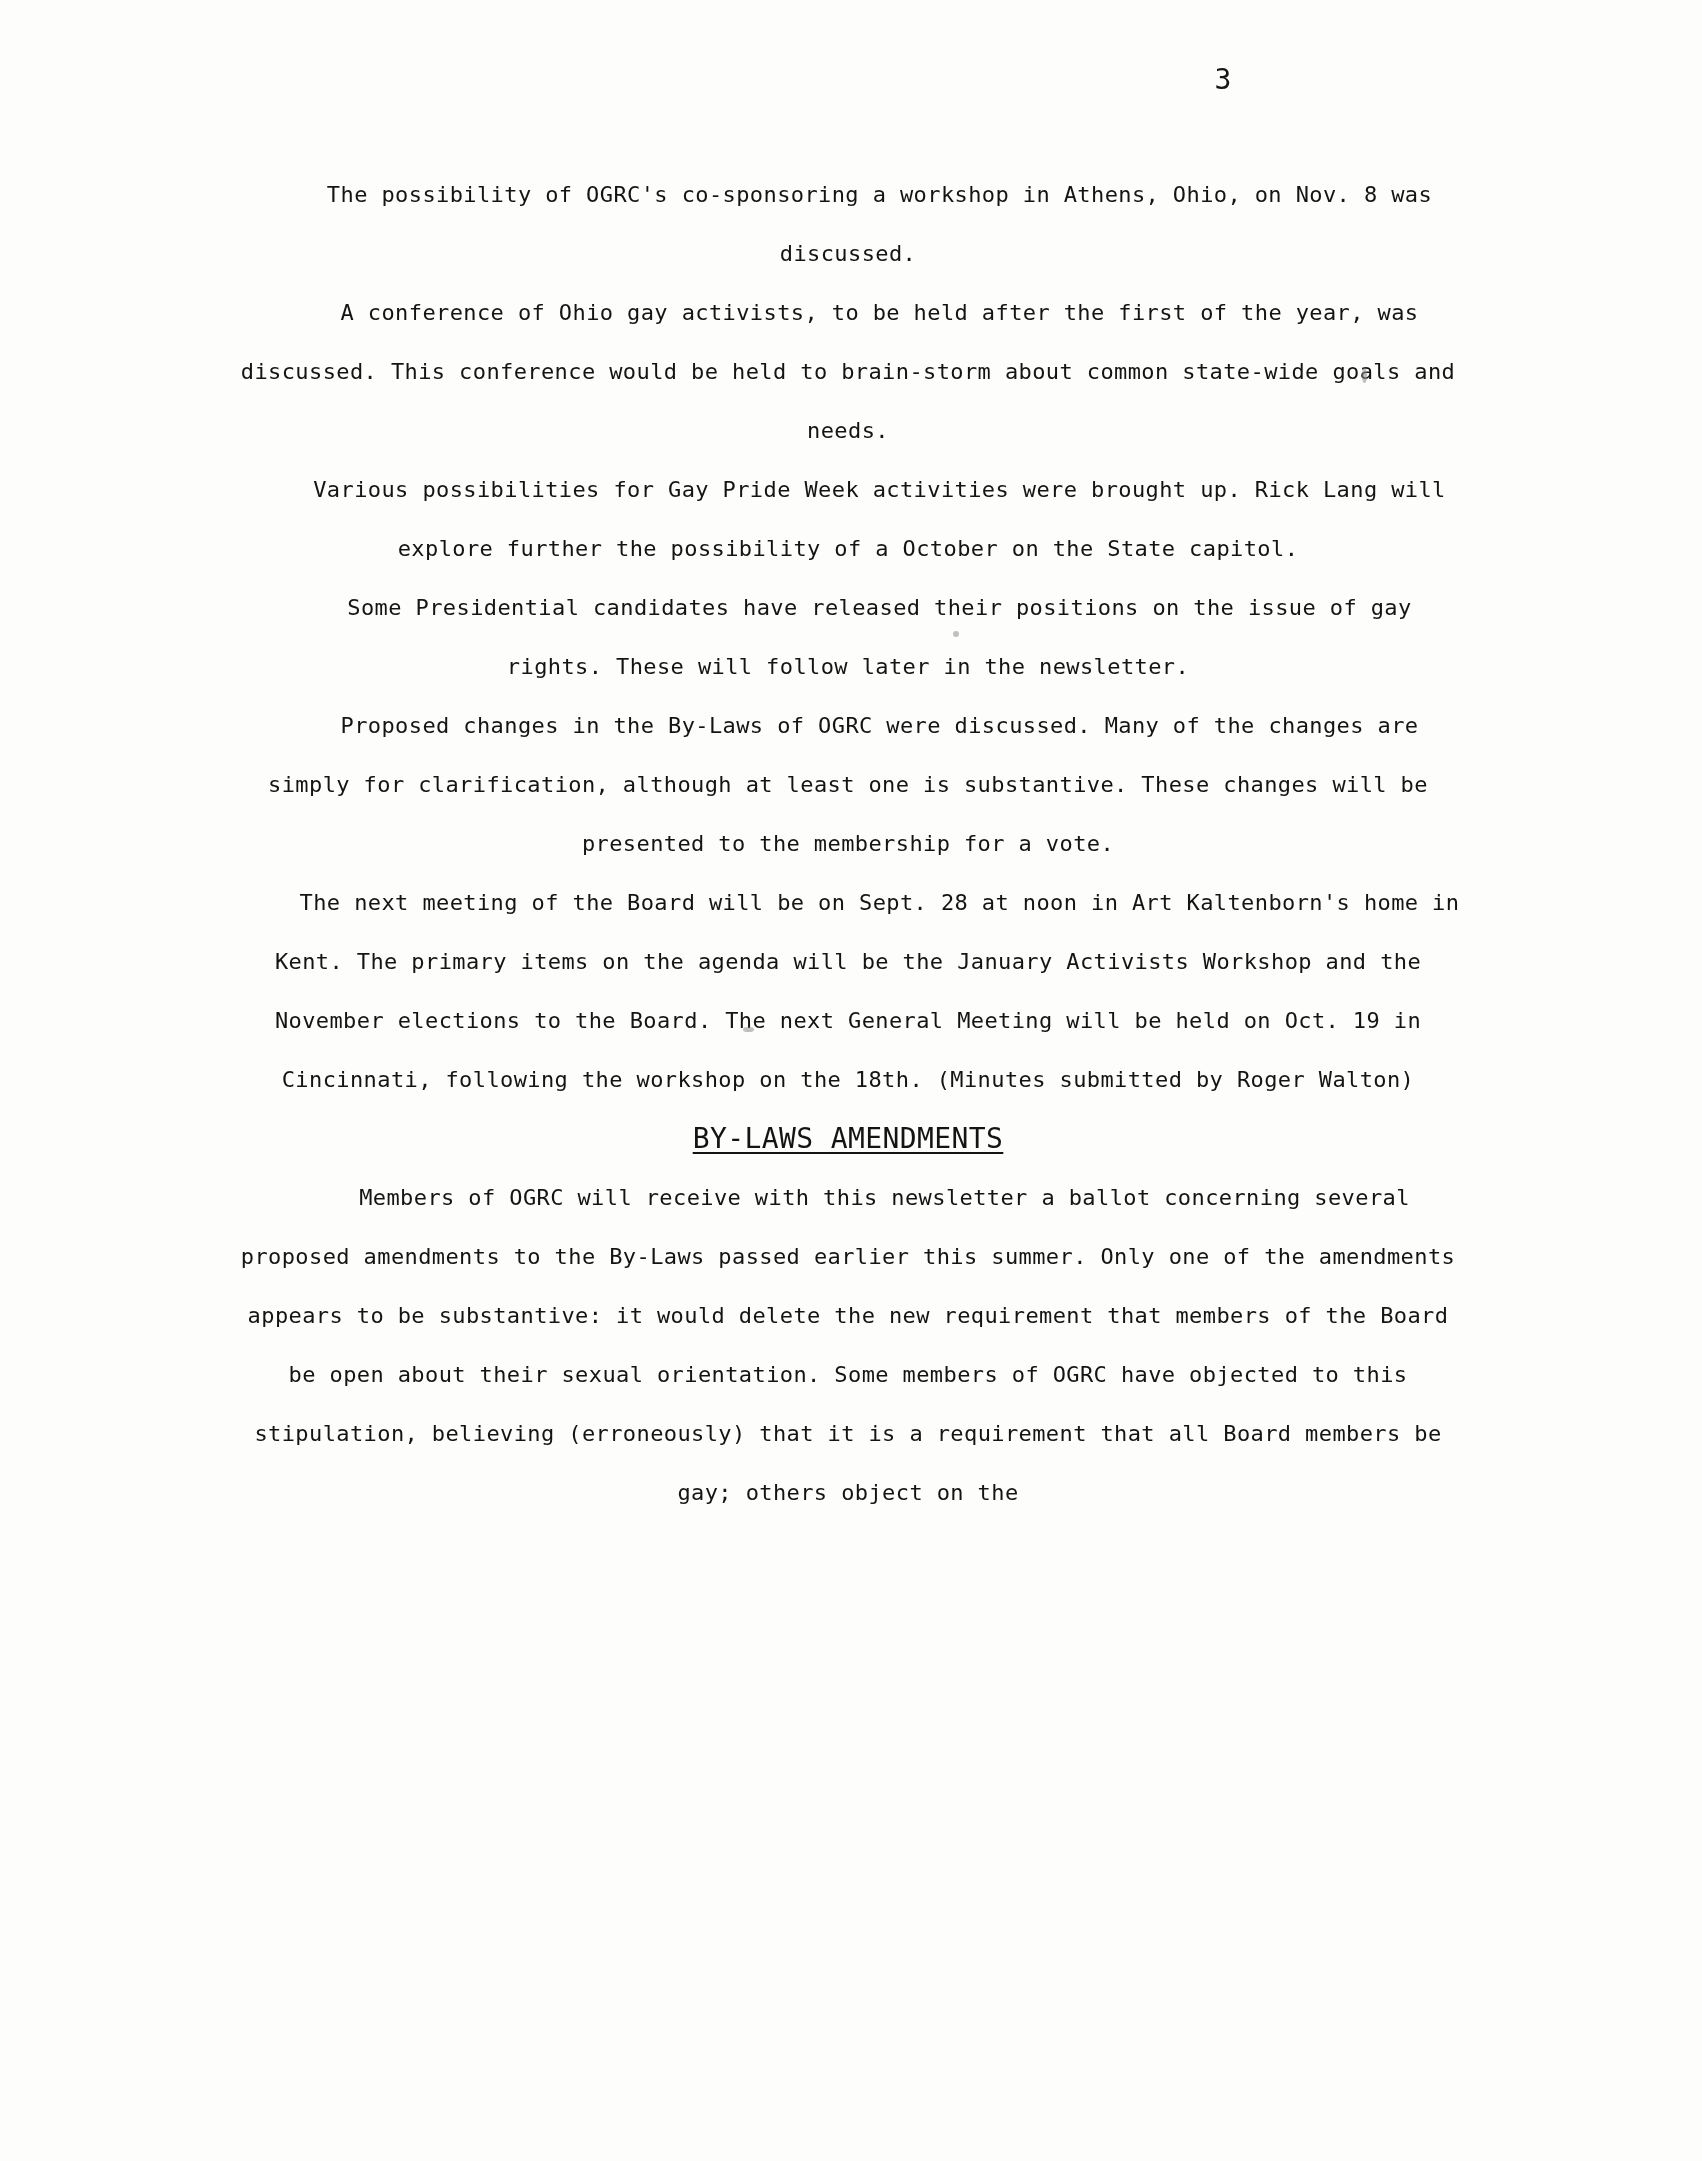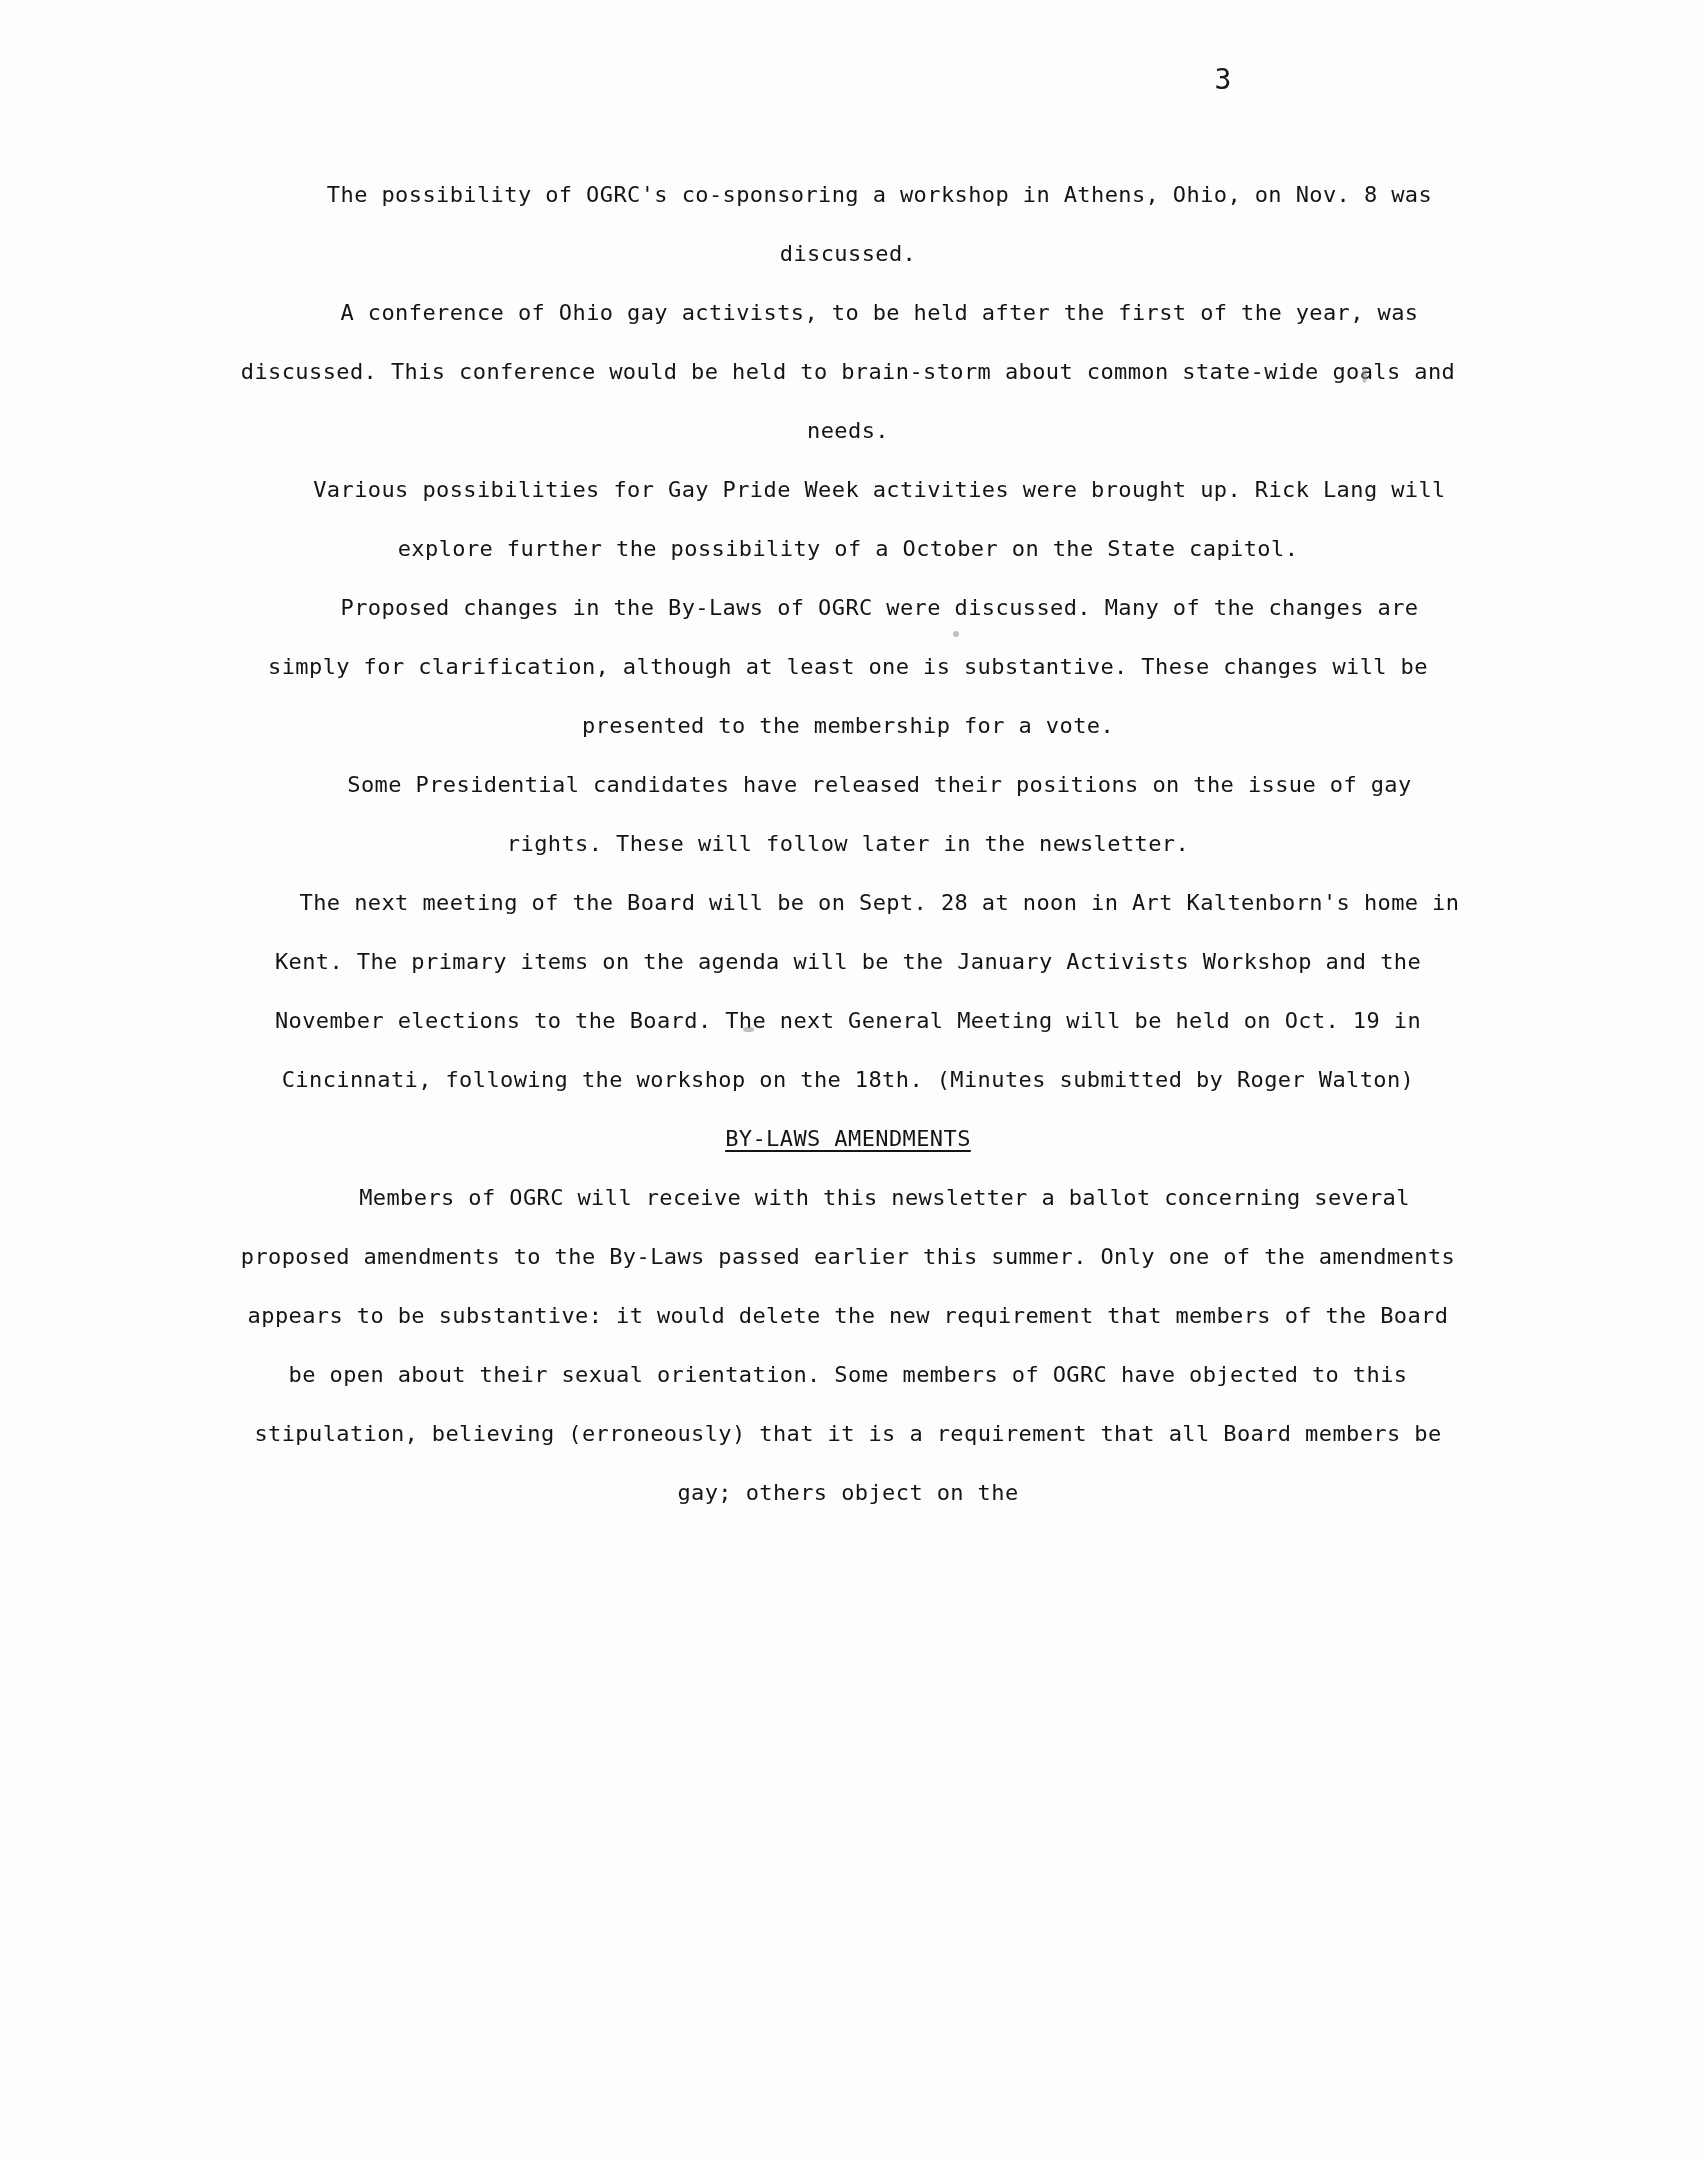--- a/index.html
+++ b/index.html
@@ -44,21 +44,21 @@
     text-indent: 63px;
     white-space: normal;
   }
   .para + .para {
     margin-top: 0;
   }
   .section-heading {
     margin-top: 48px;
     margin-bottom: 0;
     text-indent: 0;
-    font-size: 22px;
+    font-size: 28px;
     letter-spacing: 0.4px;
   }
   .section-heading span {
     text-decoration: underline;
     text-underline-offset: 4px;
   }
   .para-tight {
     text-indent: 73px;
   }
   .speck {
@@ -76,23 +76,23 @@
   <div class="page-number">3</div>
 
   <div class="body-text">
 
     <p class="para">The possibility of OGRC's co-sponsoring a workshop in Athens, Ohio, on Nov. 8 was discussed.</p>
 
     <p class="para">A conference of Ohio gay activists, to be held after the first of the year, was discussed.  This conference would be held to brain-storm about common state-wide goals and needs.</p>
 
     <p class="para">Various possibilities for Gay Pride Week activities were brought up.  Rick Lang will explore further the possibility of a October on the State capitol.</p>
 
+    <p class="para">Some Presidential candidates have released their positions on the issue of gay rights.  These will follow later in the newsletter.</p>
+
     <p class="para">Proposed changes in the By-Laws of OGRC were discussed.  Many of the changes are simply for clarification, although at least one is substantive.  These changes will be presented to the membership for a vote.</p>
-
-    <p class="para">Some Presidential candidates have released their positions on the issue of gay rights.  These will follow later in the newsletter.</p>
 
     <p class="para">The next meeting of the Board will be on Sept. 28 at noon in Art Kaltenborn's home in Kent.  The primary items on the agenda will be the January Activists Workshop and the November elections to the Board.  The next General Meeting will be held on Oct. 19 in Cincinnati, following the workshop on the 18th.  (Minutes submitted by Roger Walton)</p>
 
     <p class="para section-heading"><span>BY-LAWS AMENDMENTS</span></p>
 
     <p class="para para-tight">Members of OGRC will receive with this newsletter a ballot concerning several proposed amendments to the By-Laws passed earlier this summer.  Only one of the amendments appears to be substantive: it would delete the new requirement that members of the Board be open about their sexual orientation. Some members of OGRC have objected to this stipulation, believing (erroneously) that it is a requirement that all Board members be gay; others object on the</p>
 
   </div>
 
   <div class="speck" style="left:1362px;top:368px;width:4.6px;height:14.5px;"></div>

